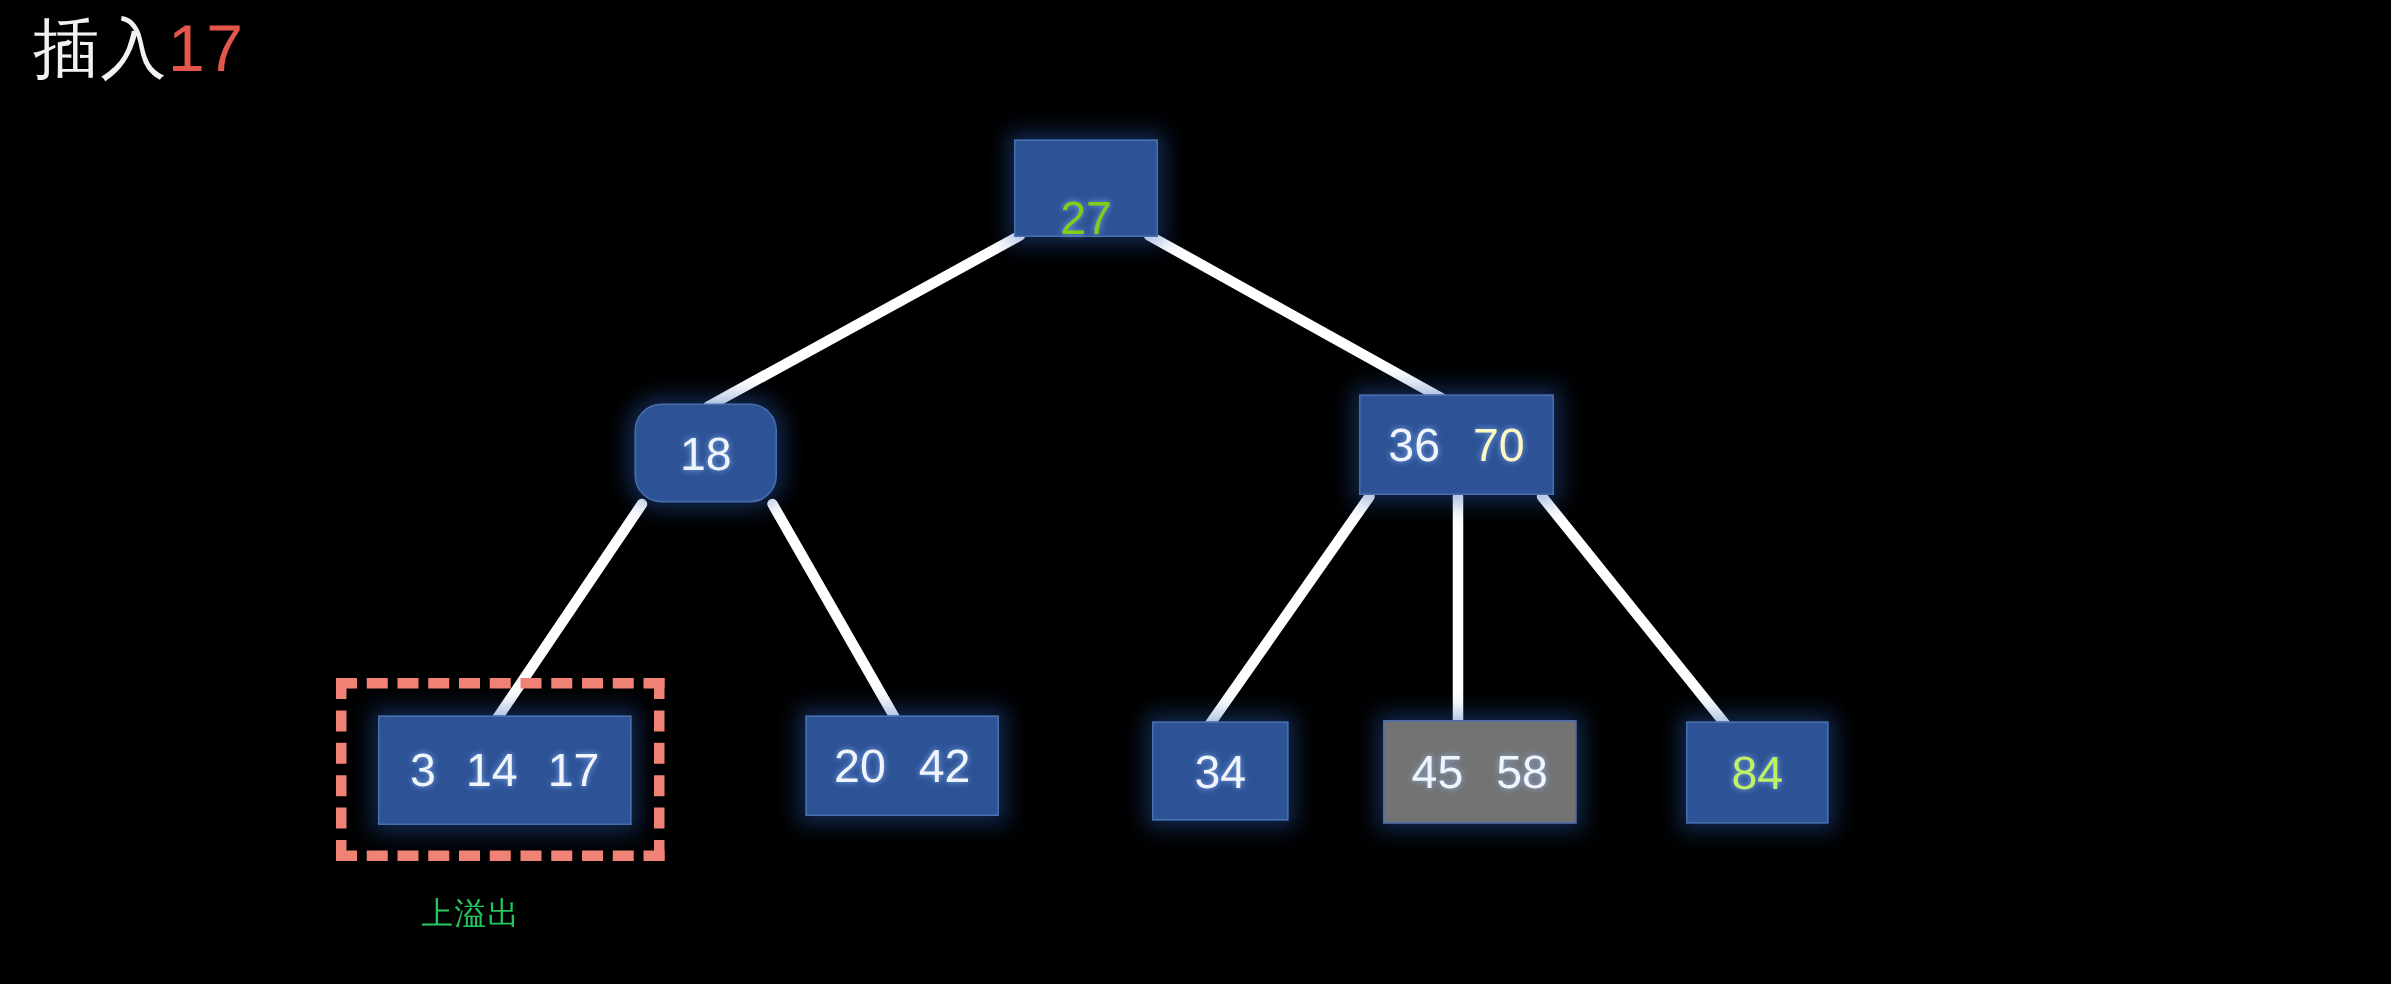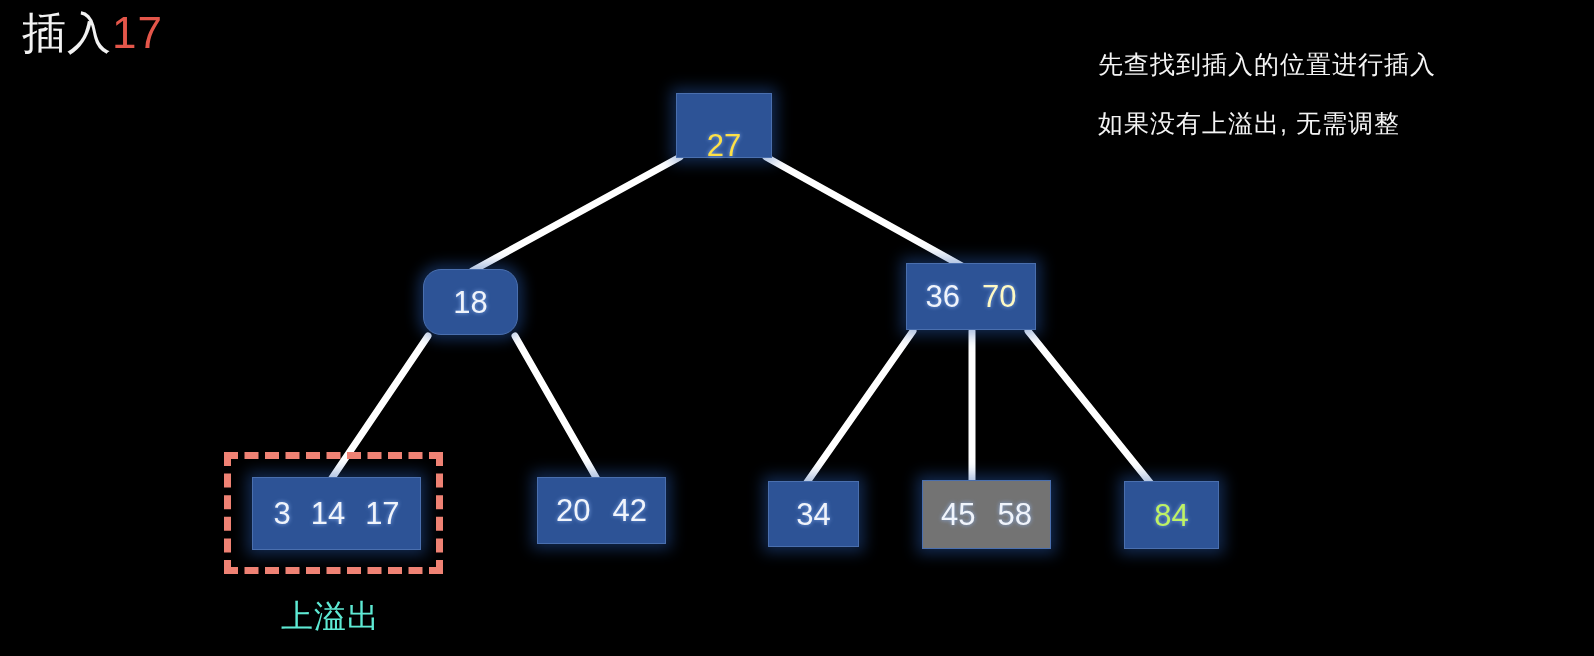--- a/index.html
+++ b/index.html
@@ -91,55 +91,51 @@
   
   #overflow-box {
     position: absolute;
     box-sizing: border-box;
     border: 7px dashed #ef8274;
     z-index: 5;
     pointer-events: none;
   }
   #overflow-label {
     position: absolute;
-    color: #5eead4;
-    font-size: 32px;
+    color: #22c55e;
+    font-size: 21px;
     letter-spacing: 1px;
     white-space: nowrap;
     z-index: 5;
   }
 </style>
 </head>
 <body>
 
 <div id="stage" style="width: 1594px; height: 656px; background: rgb(0, 0, 0); text-decoration: underline;">
 
   <div id="slide-title" style="color: rgb(242, 242, 242);">
     <span class="t-prefix">插入</span><span class="t-accent" style="color: rgb(228, 86, 74);">17</span>
   </div>
 
-  <div id="annotations">
-    <div class="annot-line">先查找到插入的位置进行插入</div>
-    <div class="annot-line">如果没有上溢出, 无需调整</div>
-  </div>
 
   <svg id="edge-layer" viewBox="0 0 1594 656">
       <line x1="680" y1="157" x2="472" y2="271" class="tree-edge" stroke="#ffffff"></line>
       <line x1="766" y1="157" x2="962" y2="266" class="tree-edge" stroke="#ffffff"></line>
       <line x1="428" y1="336" x2="330" y2="481" class="tree-edge" stroke="#ffffff"></line>
       <line x1="515" y1="336" x2="598" y2="481" class="tree-edge" stroke="#ffffff"></line>
       <line x1="913" y1="331" x2="805" y2="485" class="tree-edge" stroke="#ffffff"></line>
       <line x1="972" y1="331" x2="972" y2="484" class="tree-edge" stroke="#ffffff"></line>
       <line x1="1028" y1="331" x2="1152" y2="485" class="tree-edge" stroke="#ffffff"></line>
     </svg>
 
   <div id="node-layer">
       <div class="tree-node" style="left: 676px; top: 93px; width: 96px; height: 65px; background: rgb(45, 83, 150); border-color: rgb(74, 111, 174);">
         <div class="node-keys">
-          <span class="node-key" style="color: #fde047; margin-top: 40px;">27</span>
+          <span class="node-key" style="color: #84cc16; margin-top: 40px;">27</span>
         </div>
       </div>
       <div class="tree-node" style="left: 423px; top: 269px; width: 95px; height: 66px; background: rgb(45, 83, 150); border-color: rgb(74, 111, 174); border-radius: 18px;">
         <div class="node-keys">
           <span class="node-key" style="color: rgb(240, 244, 251);">18</span>
         </div>
       </div>
       <div class="tree-node" style="left: 906px; top: 263px; width: 130px; height: 67px; background: rgb(45, 83, 150); border-color: rgb(74, 111, 174);">
         <div class="node-keys">
           <span class="node-key" style="color: rgb(240, 244, 251);">36</span>

